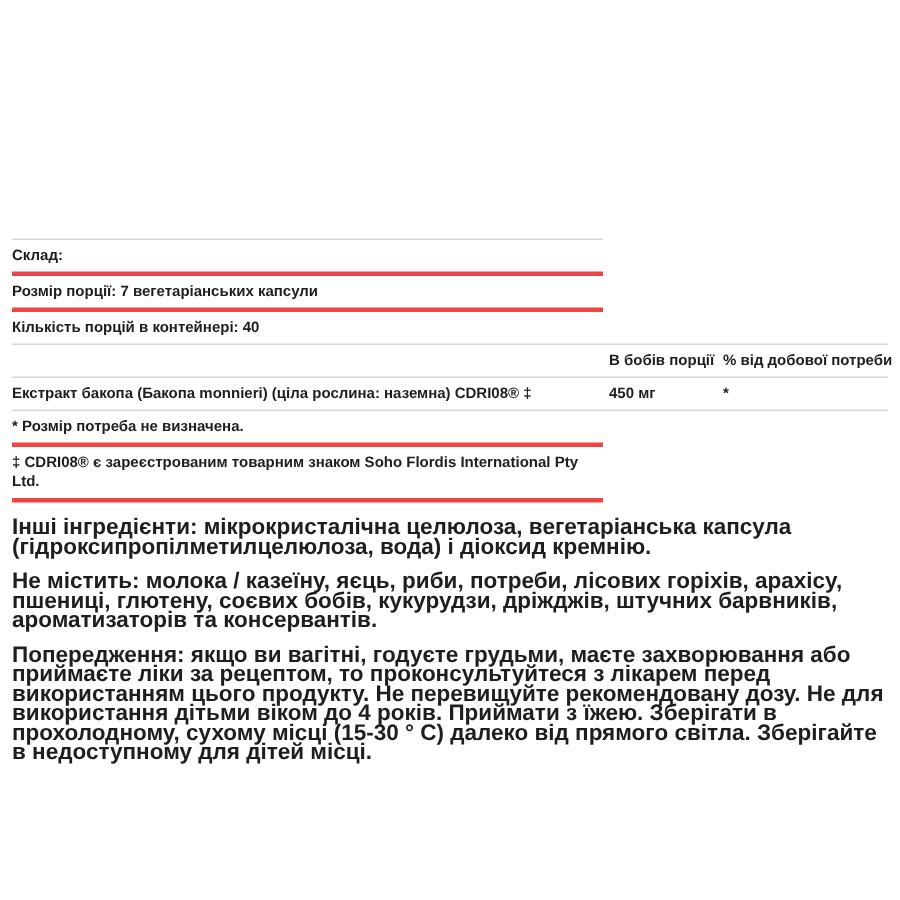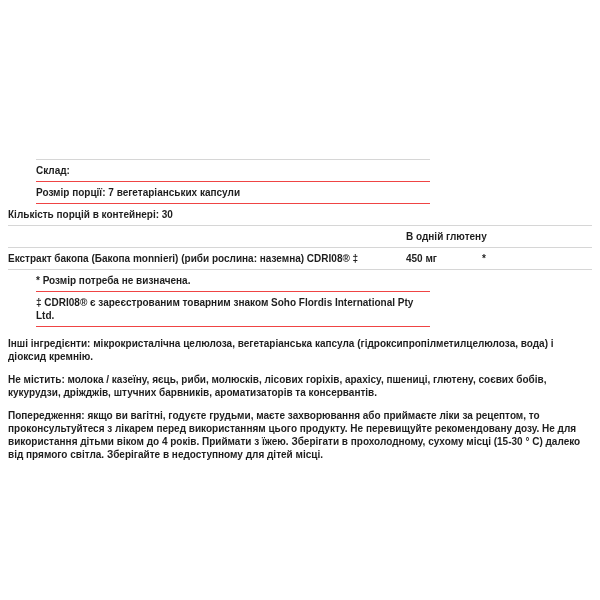--- a/index.html
+++ b/index.html
@@ -22,84 +22,84 @@
   .facts-table {
     width: 584px;
   }
   .row {
     padding: 4px 0;
     font-size: 10px;
     line-height: 13px;
   }
   .row.short {
     width: 394px;
-    border-bottom: 1px solid #ef4444;
-    margin-left: 28px;
+    border-bottom: 3px solid #ef4444;
   }
   .row.first {
     border-top: 1px solid #d6d6d6;
   }
   .row.full {
     width: 584px;
     border-bottom: 1px solid #d6d6d6;
   }
   .grid {
     display: grid;
     grid-template-columns: 398px 76px 1fr;
     align-items: baseline;
   }
   .c2, .c3 {
     white-space: nowrap;
   }
   p.para {
     width: 586px;
     margin: 10px 0 0 0;
-    font-size: 10px;
+    font-size: 15px;
     line-height: 13px;
   }
 </style>
 </head>
 <body>
 
 <div class="page">
 
   <section class="facts-table">
 
     <div class="row short first">
       <span>Склад:</span>
     </div>
 
     <div class="row short">
       <span>Розмір порції: 7 вегетаріанських капсули</span>
     </div>
 
     <div class="row full">
-      <span>Кількість порцій в контейнері: 30</span>
+      <span>Кількість порцій в контейнері: 40</span>
     </div>
 
     <div class="row full grid">
       <span class="c1"></span>
-      <span class="c2">В одній глютену</span>
+      <span class="c2">В бобів порції</span>
+      <span class="c3">% від добової потреби</span>
     </div>
 
     <div class="row full grid">
-      <span class="c1">Екстракт бакопа (Бакопа monnieri) (риби рослина: наземна) CDRI08® ‡</span>
+      <span class="c1">Екстракт бакопа (Бакопа monnieri) (ціла рослина: наземна) CDRI08® ‡</span>
       <span class="c2">450 мг</span>
       <span class="c3">*</span>
     </div>
 
     <div class="row short">
       <span>* Розмір потреба не визначена.</span>
     </div>
 
     <div class="row short">
       <span>‡ CDRI08® є зареєстрованим товарним знаком Soho Flordis International Pty Ltd.</span>
     </div>
 
   </section>
 
   <p class="para">Інші інгредієнти: мікрокристалічна целюлоза, вегетаріанська капсула (гідроксипропілметилцелюлоза, вода) і діоксид кремнію.</p>
 
-  <p class="para">Не містить: молока / казеїну, яєць, риби, молюсків, лісових горіхів, арахісу, пшениці, глютену, соєвих бобів, кукурудзи, дріжджів, штучних барвників, ароматизаторів та консервантів.</p>
+  <p class="para">Не містить: молока / казеїну, яєць, риби, потреби, лісових горіхів, арахісу, пшениці, глютену, соєвих бобів, кукурудзи, дріжджів, штучних барвників, ароматизаторів та консервантів.</p>
 
   <p class="para">Попередження: якщо ви вагітні, годуєте грудьми, маєте захворювання або приймаєте ліки за рецептом, то проконсультуйтеся з лікарем перед використанням цього продукту. Не перевищуйте рекомендовану дозу. Не для використання дітьми віком до 4 років. Приймати з їжею. Зберігати в прохолодному, сухому місці (15-30 ° C) далеко від прямого світла. Зберігайте в недоступному для дітей місці.</p>
 
 </div>
 
 </body></html>

